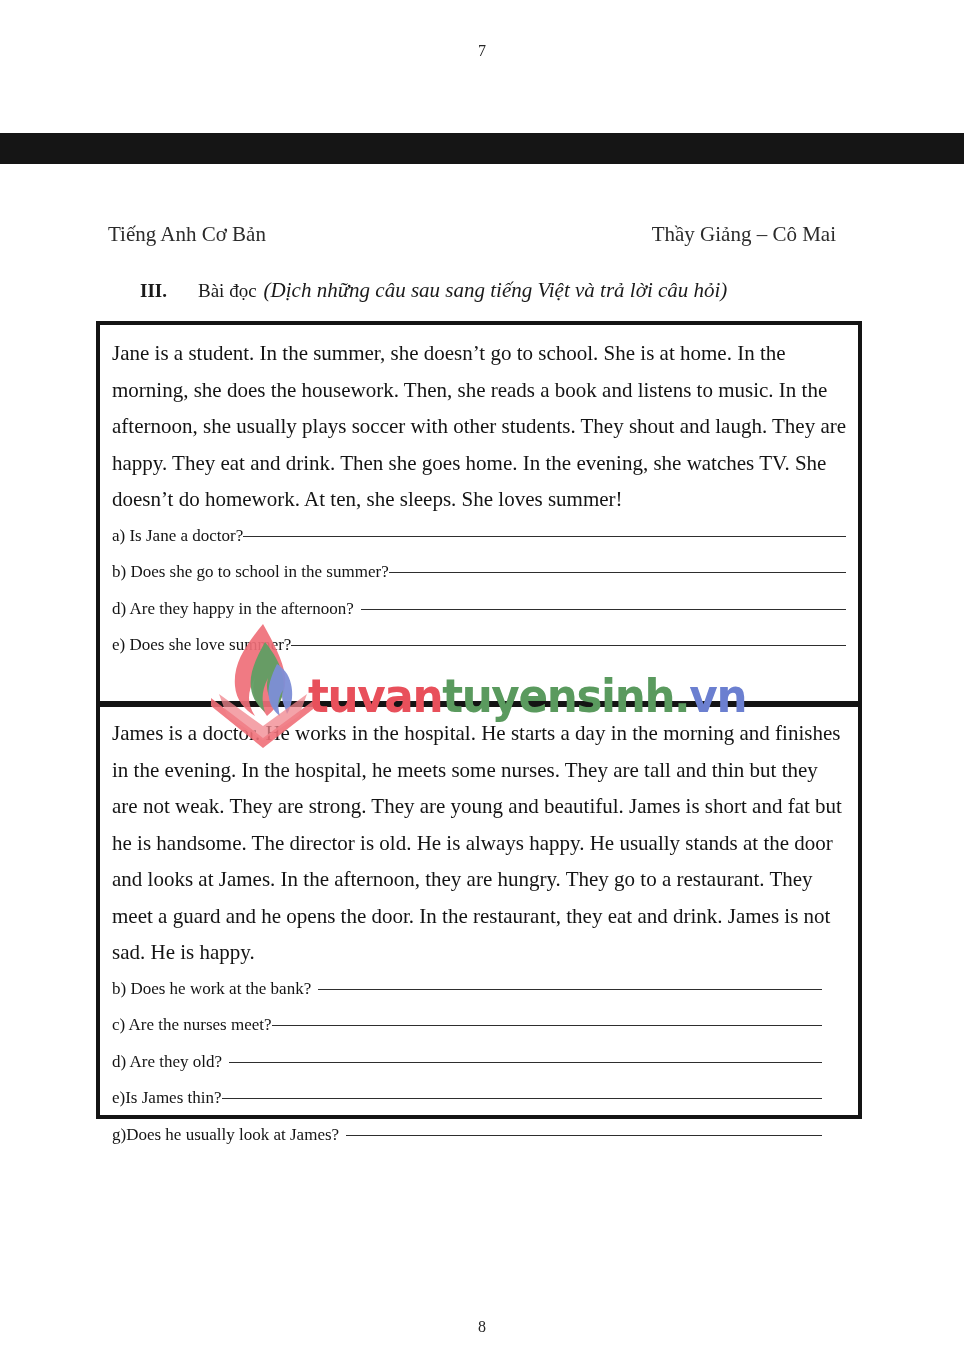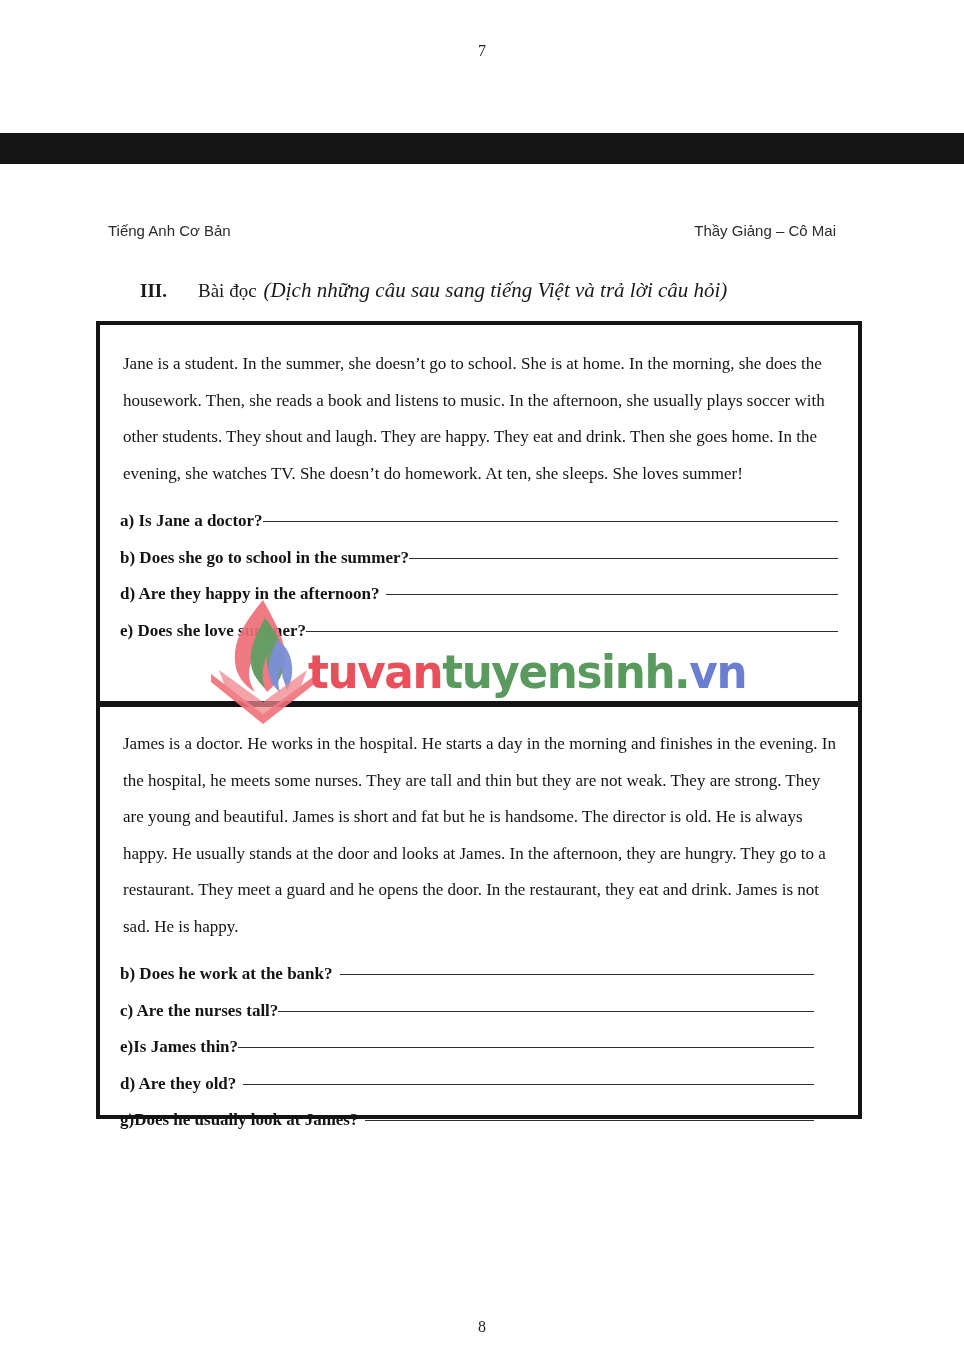--- a/index.html
+++ b/index.html
@@ -48,22 +48,22 @@
     background: #151515;
   }
 
   
   .running-head {
     position: absolute;
     left: 108px;
     top: 222px;
     width: 728px;
     height: 24px;
-    font-family: Liberation Sans, sans-serif;
-    font-size: 15px;
+    font-family: Liberation Serif, serif;
+    font-size: 21px;
     color: #2b2b2b;
     display: flex;
     justify-content: space-between;
     align-items: baseline;
     white-space: nowrap;
   }
   .running-head .rh-left { text-align: left; }
   .running-head .rh-right { text-align: right; }
 
   
@@ -104,28 +104,28 @@
   .passage-box-inner {
     border: 1px solid #141414;
     height: 100%;
     box-sizing: border-box;
     padding: 10px 10px 8px 12px;
   }
   #box-1 { top: 321px; height: 386px; }
   #box-2 { top: 701px; height: 418px; }
 
   .passage-text {
-    font-size: 17px;
+    font-size: 21px;
     line-height: 36.5px;
     text-align: left;
-    margin: 11px;
+    margin: 0;
     color: #141414;
   }
 
-  .qlist { margin: 8px; padding: 0; list-style: none; font-weight: bold; }
+  .qlist { margin: 0; padding: 0; list-style: none; }
   .qrow {
     font-size: 17px;
     line-height: 36.5px;
     height: 36.5px;
     display: flex;
     align-items: baseline;
     white-space: nowrap;
     color: #141414;
     overflow: hidden;
   }
@@ -141,21 +141,21 @@
   #box-2 .qrule { margin-right: 26px; }
   #box-1 .qrule { margin-right: 2px; }
 
   
   .gap-sm .qrule { margin-left: 7px; }
 
   
   .watermark {
     position: absolute;
     left: 205px;
-    top: 596px;
+    top: 620px;
     width: 490px;
     height: 128px;
     pointer-events: none;
     z-index: 5;
   }
   .wm-logo {
     position: absolute;
     left: 0;
     top: 0;
     width: 120px;
@@ -236,29 +236,29 @@
 
   <div class="passage-box" id="box-2">
     <div class="passage-box-inner">
       <p class="passage-text">James is a doctor. He works in the hospital. He starts a day in the morning and finishes in the evening. In the hospital, he meets some nurses. They are tall and thin but they are not weak. They are strong. They are young and beautiful. James is short and fat but he is handsome. The director is old. He is always happy. He usually stands at the door and looks at James. In the afternoon, they are hungry. They go to a restaurant. They meet a guard and he opens the door. In the restaurant, they eat and drink. James is not sad. He is happy.</p>
       <ul class="qlist">
         <li class="qrow gap-sm">
           <span class="qtext">b) Does he work at the bank?</span>
           <span class="qrule"></span>
         </li>
         <li class="qrow">
-          <span class="qtext">c) Are the nurses tall?</span>
+          <span class="qtext">c) Are the nurses meet?</span>
+          <span class="qrule"></span>
+        </li>
+        <li class="qrow gap-sm">
+          <span class="qtext">d) Are they old?</span>
           <span class="qrule"></span>
         </li>
         <li class="qrow">
           <span class="qtext">e)Is James thin?</span>
-          <span class="qrule"></span>
-        </li>
-        <li class="qrow gap-sm">
-          <span class="qtext">d) Are they old?</span>
           <span class="qrule"></span>
         </li>
         <li class="qrow gap-sm">
           <span class="qtext">g)Does he usually look at James?</span>
           <span class="qrule"></span>
         </li>
       </ul>
     </div>
   </div>
 

